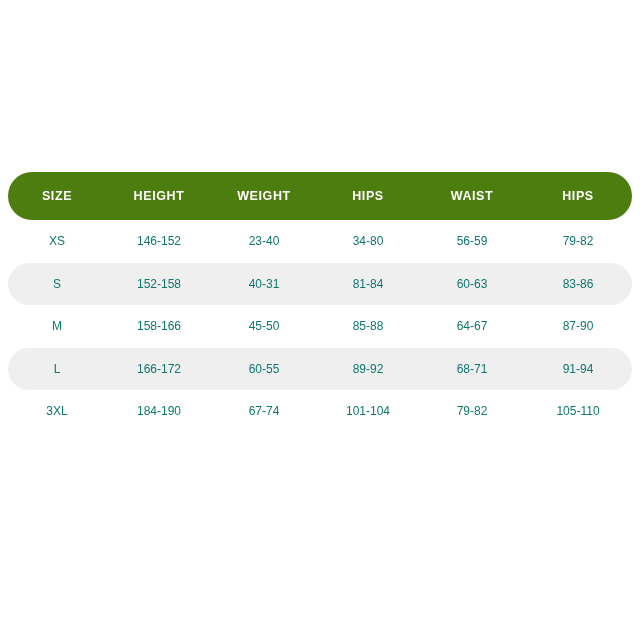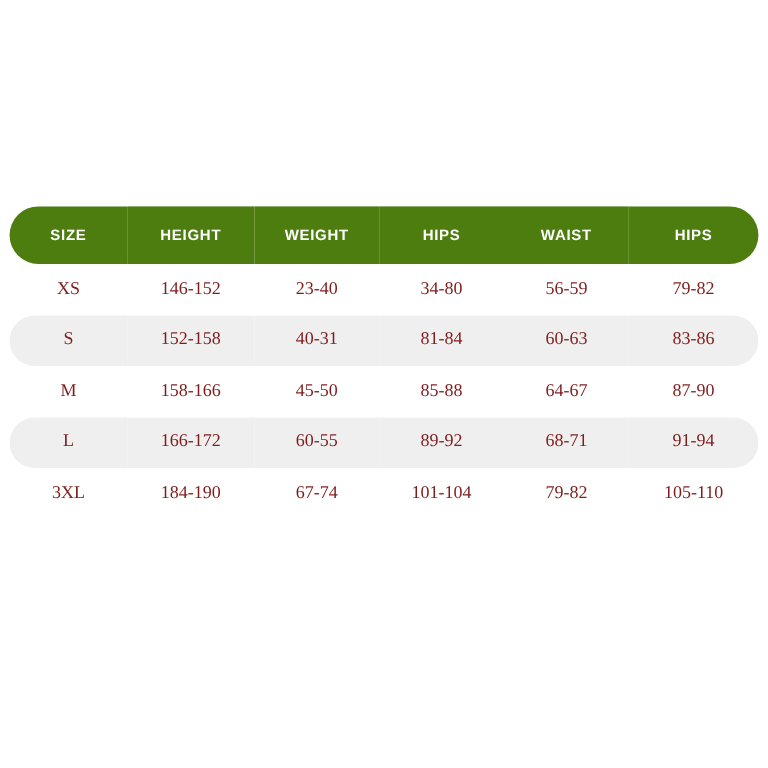--- a/index.html
+++ b/index.html
@@ -48,24 +48,23 @@
   thead tr.header-row th:first-child {
     border-top-left-radius: 24px;
     border-bottom-left-radius: 24px;
   }
   thead tr.header-row th:last-child {
     border-top-right-radius: 24px;
     border-bottom-right-radius: 24px;
   }
   tbody tr td {
     height: 42.5px;
-    font-size: 15px;
-    color: #7f1d1d;
+    font-size: 12px;
+    color: #0f766e;
     background: #ffffff;
-    font-family: Liberation Serif, serif;
   }
   tbody tr.shaded td {
     background: #efefef;
   }
   tbody tr.shaded td:first-child {
     border-top-left-radius: 22px;
     border-bottom-left-radius: 22px;
   }
   tbody tr.shaded td:last-child {
     border-top-right-radius: 22px;

